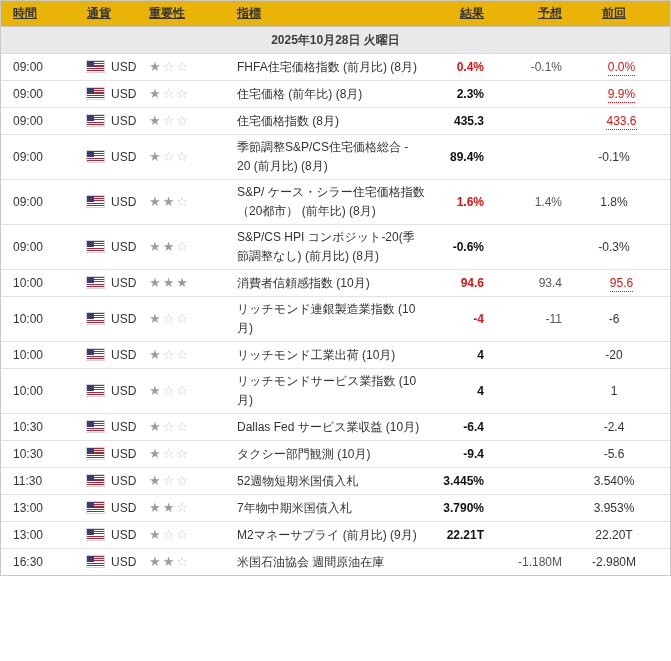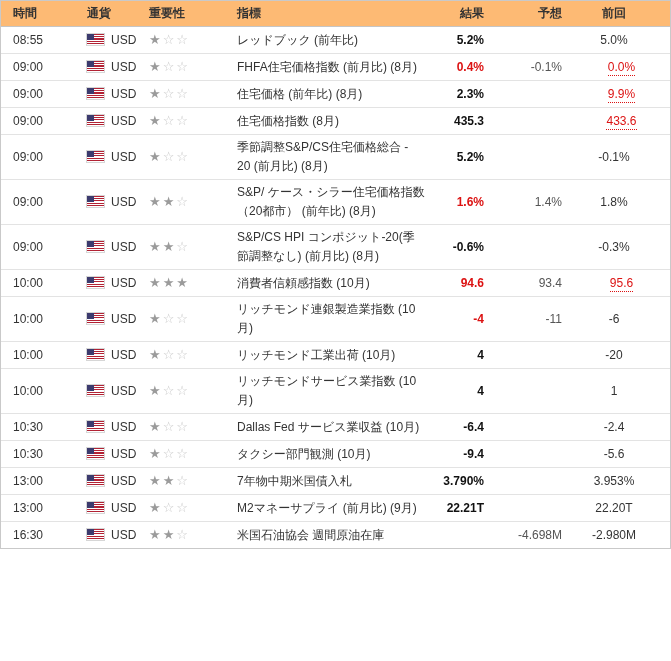--- a/index.html
+++ b/index.html
@@ -1,20 +1,20 @@
 <!DOCTYPE html>
 <html><head>
 <meta charset="utf-8">
 <style>
   html,body { margin:0; padding:0; background:#fff; }
   body { font-family:"Liberation Sans","DejaVu Sans",sans-serif; font-size:12px; color:#333; }
   .cal-wrap { width:669px; margin:0; border:1px solid #c9c9c9; }
   table.cal { width:100%; border-collapse:collapse; table-layout:fixed; }
   table.cal th, table.cal td { vertical-align:middle; padding-top:3px; padding-bottom:3px; line-height:19px; }
-  thead th { font-weight:bold; color:#333; text-align:left; padding-top:6px; padding-bottom:6px; border-bottom:1px solid #c5c5c5; background:#fdba74; }
+  thead th { font-weight:bold; color:#333; text-align:left; padding-top:6px; padding-bottom:6px; border-bottom:1px solid #c5c5c5; background:#eab308;text-decoration:underline; }
   .col-time   { width:76px; }
   .col-cur    { width:64px; }
   .col-imp    { width:88px; }
   .col-ind    { width:202px; }
   .col-res    { width:54px; }
   .col-fc     { width:78px; }
   .col-prev   { width:107px; }
   th.h-time, td.c-time { padding-left:12px; }
   th.h-cur,  td.c-cur  { padding-left:10px; }
   th.h-imp,  td.c-imp  { padding-left:8px; }
@@ -58,33 +58,23 @@
         <th class="h-time">時間</th>
         <th class="h-cur">通貨</th>
         <th class="h-imp">重要性</th>
         <th class="h-ind">指標</th>
         <th class="h-res">結果</th>
         <th class="h-fc">予想</th>
         <th class="h-prev">前回</th>
       </tr>
     </thead>
     <tbody id="cal-body">
-    <tr class="event-row">
-    <td class="c-time">08:55</td>
-    <td class="c-cur">
-      <span class="flag"></span><span class="cur-label">USD</span>
-    </td>
-    <td class="c-imp">
-      <span class="stars"><span class="star-on">★</span><span class="star-off">☆</span><span class="star-off">☆</span></span>
-    </td>
-    <td class="c-ind">レッドブック (前年比)</td>
-    <td class="c-res"><span class="val-res">5.2%</span></td>
-    <td class="c-fc"></td>
-    <td class="c-prev"><span>5.0%</span></td>
-  </tr>
+      <tr class="date-row">
+        <td colspan="7">2025年10月28日 火曜日</td>
+      </tr>
         <tr class="event-row">
     <td class="c-time">09:00</td>
     <td class="c-cur">
       <span class="flag"></span><span class="cur-label">USD</span>
     </td>
     <td class="c-imp">
       <span class="stars"><span class="star-on">★</span><span class="star-off">☆</span><span class="star-off">☆</span></span>
     </td>
     <td class="c-ind">FHFA住宅価格指数 (前月比) (8月)</td>
     <td class="c-res"><span class="val-res red">0.4%</span></td>
@@ -119,21 +109,21 @@
   </tr>
         <tr class="event-row">
     <td class="c-time">09:00</td>
     <td class="c-cur">
       <span class="flag"></span><span class="cur-label">USD</span>
     </td>
     <td class="c-imp">
       <span class="stars"><span class="star-on">★</span><span class="star-off">☆</span><span class="star-off">☆</span></span>
     </td>
     <td class="c-ind">季節調整S&amp;P/CS住宅価格総合 - 20 (前月比) (8月)</td>
-    <td class="c-res"><span class="val-res">5.2%</span></td>
+    <td class="c-res"><span class="val-res">89.4%</span></td>
     <td class="c-fc"></td>
     <td class="c-prev"><span>-0.1%</span></td>
   </tr>
         <tr class="event-row">
     <td class="c-time">09:00</td>
     <td class="c-cur">
       <span class="flag"></span><span class="cur-label">USD</span>
     </td>
     <td class="c-imp">
       <span class="stars"><span class="star-on">★</span><span class="star-on">★</span><span class="star-off">☆</span></span>
@@ -228,20 +218,33 @@
     </td>
     <td class="c-imp">
       <span class="stars"><span class="star-on">★</span><span class="star-off">☆</span><span class="star-off">☆</span></span>
     </td>
     <td class="c-ind">タクシー部門観測 (10月)</td>
     <td class="c-res"><span class="val-res">-9.4</span></td>
     <td class="c-fc"></td>
     <td class="c-prev"><span>-5.6</span></td>
   </tr>
         <tr class="event-row">
+    <td class="c-time">11:30</td>
+    <td class="c-cur">
+      <span class="flag"></span><span class="cur-label">USD</span>
+    </td>
+    <td class="c-imp">
+      <span class="stars"><span class="star-on">★</span><span class="star-off">☆</span><span class="star-off">☆</span></span>
+    </td>
+    <td class="c-ind">52週物短期米国債入札</td>
+    <td class="c-res"><span class="val-res">3.445%</span></td>
+    <td class="c-fc"></td>
+    <td class="c-prev"><span>3.540%</span></td>
+  </tr>
+        <tr class="event-row">
     <td class="c-time">13:00</td>
     <td class="c-cur">
       <span class="flag"></span><span class="cur-label">USD</span>
     </td>
     <td class="c-imp">
       <span class="stars"><span class="star-on">★</span><span class="star-on">★</span><span class="star-off">☆</span></span>
     </td>
     <td class="c-ind">7年物中期米国債入札</td>
     <td class="c-res"><span class="val-res">3.790%</span></td>
     <td class="c-fc"></td>
@@ -263,18 +266,18 @@
         <tr class="event-row">
     <td class="c-time">16:30</td>
     <td class="c-cur">
       <span class="flag"></span><span class="cur-label">USD</span>
     </td>
     <td class="c-imp">
       <span class="stars"><span class="star-on">★</span><span class="star-on">★</span><span class="star-off">☆</span></span>
     </td>
     <td class="c-ind">米国石油協会 週間原油在庫</td>
     <td class="c-res"><span class="val-res"></span></td>
-    <td class="c-fc">-4.698M</td>
+    <td class="c-fc">-1.180M</td>
     <td class="c-prev"><span>-2.980M</span></td>
   </tr>
       </tbody>
   </table>
 </div>
 
 </body></html>

